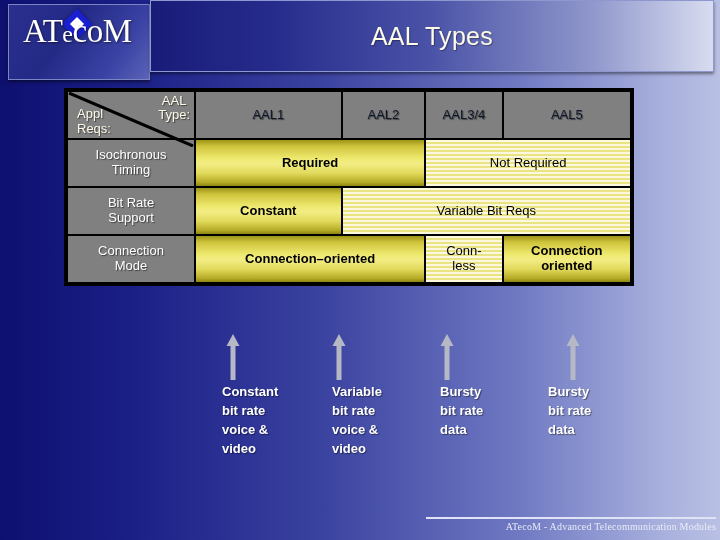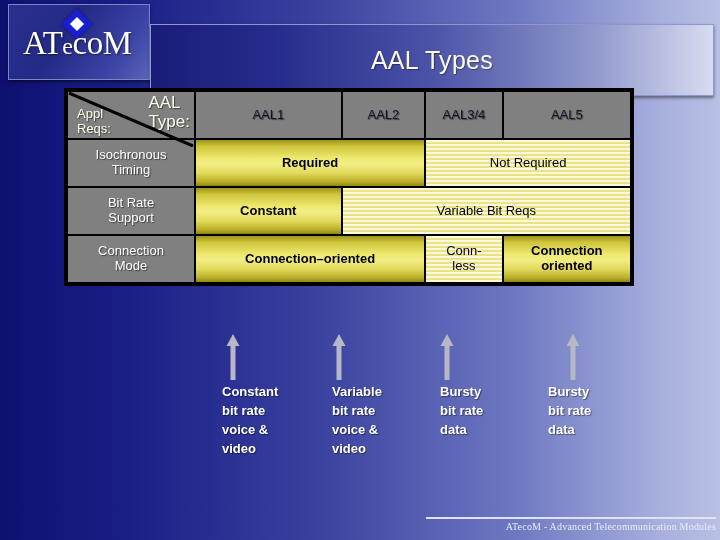--- a/index.html
+++ b/index.html
@@ -5,41 +5,41 @@
   html,body{margin:0;padding:0;}
   body{
     width:720px;height:540px;overflow:hidden;
     font-family:"Liberation Sans","DejaVu Sans",sans-serif;
     background:linear-gradient(to right,#0e1070 0%,#1a1f86 18%,#3b43a0 45%,#6f79c2 72%,#a8b0dd 92%,#b9c0e4 100%);
     position:relative;
   }
 
   
   #banner{
-    position:absolute;left:150px;top:24px;width:562px;height:70px;
+    position:absolute;left:150px;top:0;width:562px;height:70px;
     background:linear-gradient(to right,#191b78 0%,#262c8c 22%,#4b53a8 50%,#8e96cb 78%,#d8dcf0 100%);
     border:1px solid #8f97cf;
     box-shadow:0 2px 3px rgba(0,0,0,.45);
     display:flex;align-items:center;justify-content:center;
   }
   #banner-title{
     color:#fdfbe8;font-size:25px;letter-spacing:.3px;
     text-shadow:1px 1px 1px rgba(0,0,0,.35);
   }
 
   
   #logo-box{
     position:absolute;left:8px;top:4px;width:140px;height:74px;
     background:linear-gradient(125deg,#2b2f8e 0%,#232a86 40%,#3a42a4 75%,#5b64b8 100%);
     border:1px solid #7b84c4;
     box-shadow:0 2px 3px rgba(0,0,0,.5);
     overflow:hidden;
   }
   #logo-word{
-    position:absolute;left:14px;top:22px;
+    position:absolute;left:14px;top:10px;
     font-family:"Liberation Serif","DejaVu Serif",serif;
     color:#ffffff;font-size:33px;line-height:1;letter-spacing:-.5px;
     text-shadow:1px 1px 2px rgba(0,0,0,.55);
   }
   #logo-word .sm{font-size:24px;}
   #logo-diamond{
     position:absolute;left:57px;top:8px;width:22px;height:22px;
     background:#1a1fd0;transform:rotate(45deg);
     box-shadow:0 0 3px rgba(0,0,0,.5);
   }
@@ -68,22 +68,22 @@
   .rowlabel{
     background:#808080;color:#ffffff;font-size:14px;
     text-shadow:1px 1px 1px rgba(0,0,0,.5);
     width:126px;
   }
   .corner{
     background:#808080;position:relative;height:55px;width:126px;
   }
   .corner svg{position:absolute;left:0;top:0;}
   .corner .c-tr{
-    position:absolute;right:4px;top:2px;color:#fdfbe8;font-size:17px;
-    text-align:left;line-height:1.1;
+    position:absolute;right:4px;top:2px;color:#fdfbe8;font-size:13px;
+    text-align:center;line-height:1.1;
     text-shadow:1px 1px 1px rgba(0,0,0,.5);
   }
   .corner .c-bl{
     position:absolute;left:9px;bottom:2px;color:#fdfbe8;font-size:13px;
     text-align:left;line-height:1.1;
     text-shadow:1px 1px 1px rgba(0,0,0,.5);
   }
   .y-solid{
     background:linear-gradient(to bottom,#9d9318 0%,#cfc53c 14%,#eee96f 40%,#f2ed84 52%,#e2da5c 72%,#b5ab26 92%,#8e8510 100%);
     color:#000;font-weight:bold;font-size:14px;

